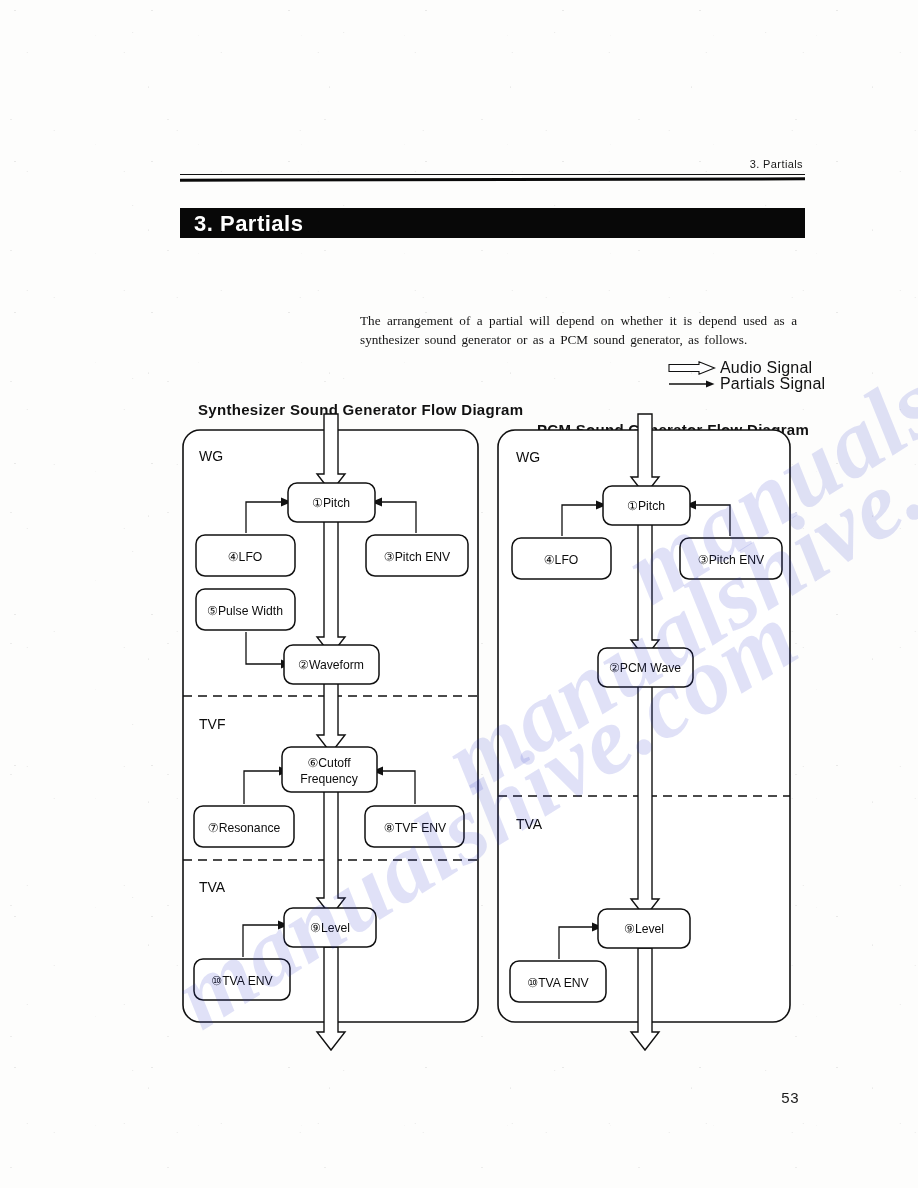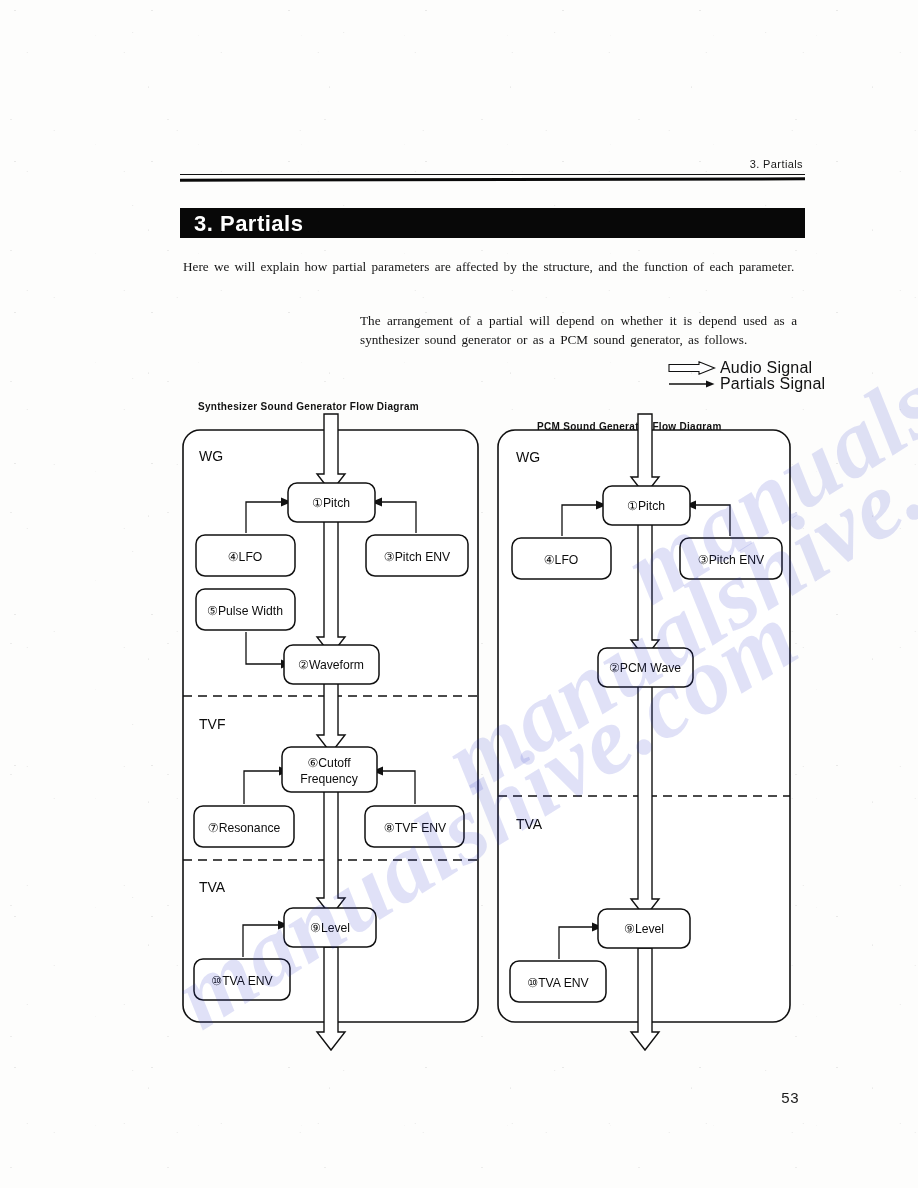--- a/index.html
+++ b/index.html
@@ -145,21 +145,21 @@
     white-space: nowrap;
     letter-spacing: .2px;
   }
   .legend-gfx { position: absolute; left: 0; top: 1px; }
 
   
   .diag-caption {
     position: absolute;
     font-family: "Liberation Sans", sans-serif;
     font-weight: bold;
-    font-size: 10px;
+    font-size: 15px;
     letter-spacing: .3px;
     color: #111;
     white-space: nowrap;
   }
   .cap-left  { left: 198px; top: 401px; }
   .cap-right { left: 537px; top: 401px; margin-top: 20px; }
 
   
   .diagrams {
     position: absolute;
@@ -204,21 +204,20 @@
   </div>
 
   <div class="runhead">3. Partials</div>
   <div class="rule-thin"></div>
   <div class="rule-thick"></div>
 
   <div class="title-band">
     <div class="t">3. Partials</div>
   </div>
 
-  <p class="para para-1">Here we will explain how partial parameters are affected by the structure, and the function of each parameter.</p>
   <p class="para para-2">The arrangement of a partial will depend on whether it is depend used as a synthesizer sound generator or as a PCM sound generator, as follows.</p>
 
   <div class="legend">
     <div class="legend-row">
       <svg class="legend-gfx" width="48" height="14" viewBox="0 0 48 14">
         <path d="M1 3.5 H31 V0.8 L46.5 7 L31 13.2 V10.5 H1 Z" fill="#fff" stroke="#111" stroke-width="1.1" stroke-linejoin="miter"></path>
       </svg>
       <span class="lbl">Audio Signal</span>
     </div>
     <div class="legend-row">

